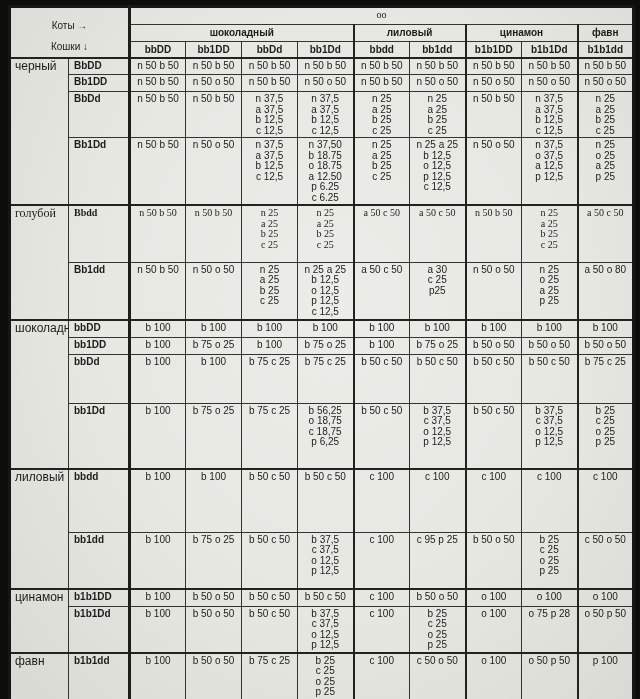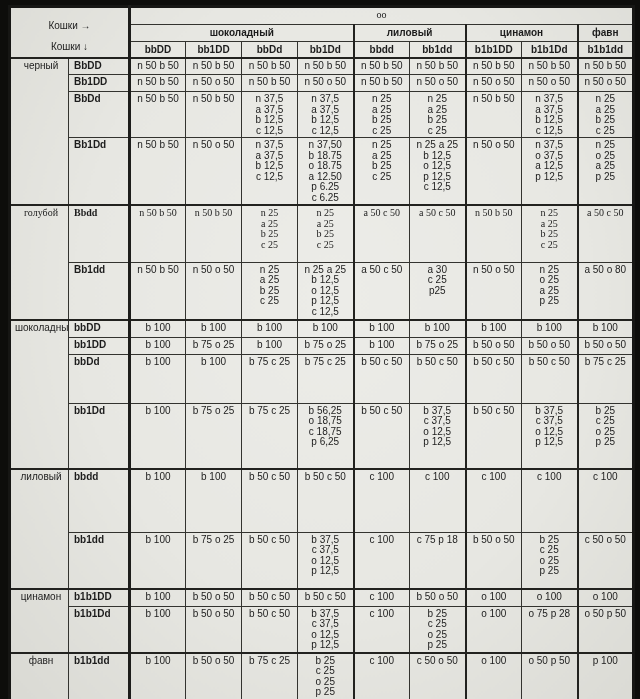--- a/index.html
+++ b/index.html
@@ -47,21 +47,21 @@
   .oo-cell{
     font-size:10.5px;
     vertical-align:middle;
     padding-right:88px;
     font-weight:normal;
     font-family:Liberation Serif, serif;
   }
   thead th.grp{font-weight:bold;font-size:10px;vertical-align:middle;}
   thead tr.geno th{font-weight:bold;font-size:10px;vertical-align:middle;}
   tbody th.rowgroup{
-    text-align:center;padding-left:4px;font-weight:normal;font-size:10px;margin-left:44px;
+    text-align:left;padding-left:4px;font-weight:normal;font-size:12px;margin-left:44px;
   }
   tbody th.geno-label{
     text-align:left;padding-left:5px;font-weight:bold;font-size:10px;
   }
   tbody td{font-size:10px;}
 </style>
 </head>
 <body>
 
 <div class="paper-wrap">
@@ -75,21 +75,21 @@
         <col style="width:56px">
       <col style="width:56px">
         <col style="width:56px">
         <col style="width:56px">
         <col style="width:56px">
       <col style="width:56px">
     </colgroup>
     <thead>
       <tr style="height:18px">
         <th class="corner" colspan="2" rowspan="3">
-          <span>Кошки →</span><br>
+          <span>Коты →</span><br>
           <span>Кошки ↓</span>
         </th>
         <th class="oo-cell cs3" colspan="9">оо</th>
       </tr>
       <tr style="height:17px" id="group-row">
           <th colspan="4" class="grp cs3">шоколадный</th>
           <th colspan="2" class="grp cs2">лиловый</th>
           <th colspan="2" class="grp cs2">цинамон</th>
           <th colspan="1" class="grp cs2">фавн</th>
         </tr>
@@ -317,21 +317,21 @@
         <tr class="" style="height: 57px;">
           <th class="geno-label">bb1dd</th>
           <td class="cs3">b 100</td>
           <td class="">b 75 o 25</td>
           <td class="">b 50 c 50</td>
           <td class="">b 37,5
 c 37,5
 o 12,5
 p 12,5</td>
           <td class="cs2">c 100</td>
-          <td class="">c 75 p 18</td>
+          <td class="">c 95 p 25</td>
           <td class="cs2">b 50 o 50</td>
           <td class="">b 25
 c 25
 o 25
 p 25</td>
           <td class="cs2">c 50 o 50</td>
         </tr>
         <tr class="gsep" style="height: 17px;">
           <th rowspan="2" class="rowgroup">цинамон</th>
           <th class="geno-label">b1b1DD</th>

